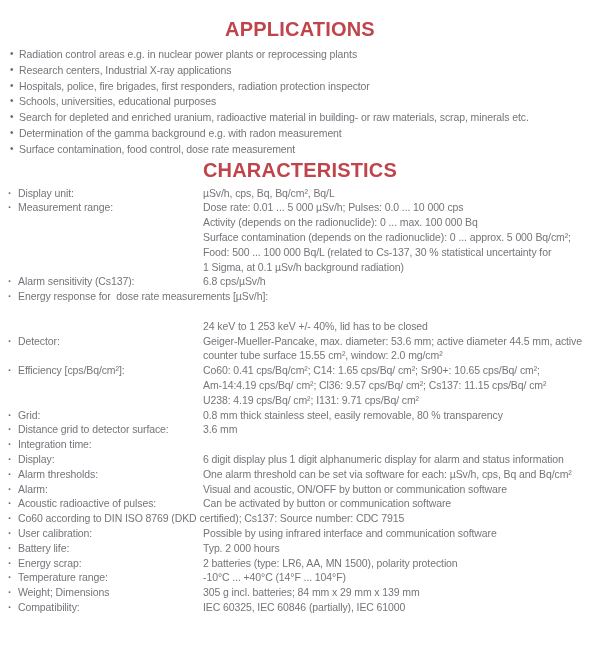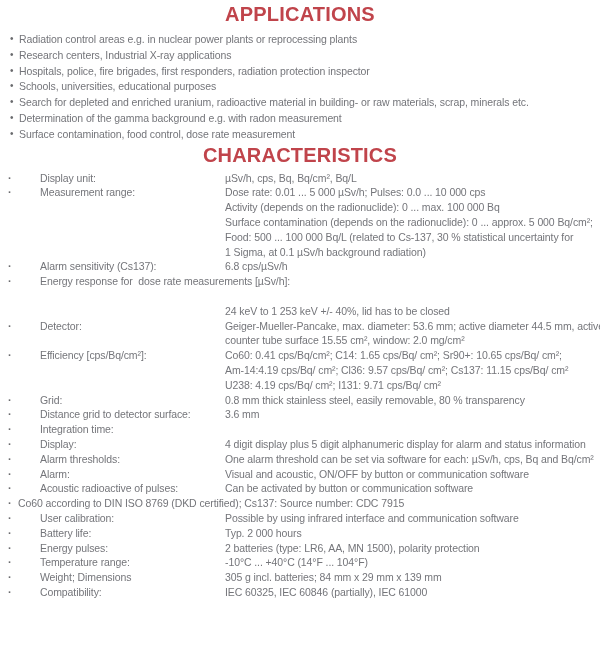--- a/index.html
+++ b/index.html
@@ -2,40 +2,40 @@
 <html><head>
 <meta charset="utf-8">
 <style>
   html,body{margin:0;padding:0;background:#ffffff;}
   body{
     width:600px;height:649px;overflow:hidden;
     font-family:"Liberation Sans",sans-serif;
     color:#74757a;
     -webkit-font-smoothing:antialiased;
   }
-  .page{position:relative;width:600px;height:649px;box-sizing:border-box;padding-top:2px;}
+  .page{position:relative;width:600px;height:649px;box-sizing:border-box;padding-top:17px;}
   h1.sec{
     margin:0;text-align:center;color:#c0444b;
     font-size:20px;font-weight:600;line-height:25px;letter-spacing:0.2px;
   }
   .chars-title{margin-top:20px;margin-bottom:5px;}
   ul.apps{list-style:none;margin:5px 0 0 0;padding:0;}
   ul.apps li{
     position:relative;padding-left:19px;
     font-size:10.5px;letter-spacing:-0.1px;line-height:15.8px;
   }
   .abullet{position:absolute;left:10px;top:-1px;font-size:10px;color:#6a6b6e;}
   .rows{margin-top:3px;}
   .crow{
     display:flex;align-items:flex-start;
     font-size:10.5px;letter-spacing:-0.1px;line-height:14.8px;
   }
   .cbullet{flex:none;width:10px;padding-left:8px;box-sizing:content-box;
     font-weight:700;color:#6a6b6e;font-size:11px;}
-  .clabel{flex:none;width:185px;white-space:pre;margin-left:22px;}
+  .clabel{flex:none;width:185px;white-space:pre;}
   .cvals{flex:1;min-width:0;}
   .vline{white-space:pre;min-height:14.8px;}
 </style>
 </head>
 <body>
 
 <div class="page">
 
   <section>
     <h1 class="sec apps-title">APPLICATIONS</h1>
@@ -129,21 +129,21 @@
 
       <div class="crow">
         <span class="cbullet">·</span>
         <span class="clabel">Integration time:</span>
       </div>
 
       <div class="crow">
         <span class="cbullet">·</span>
         <span class="clabel">Display:</span>
         <div class="cvals">
-          <div class="vline">4 digit display plus 5 digit alphanumeric display for alarm and status information</div>
+          <div class="vline">6 digit display plus 1 digit alphanumeric display for alarm and status information</div>
         </div>
       </div>
 
       <div class="crow">
         <span class="cbullet">·</span>
         <span class="clabel">Alarm thresholds:</span>
         <div class="cvals">
           <div class="vline">One alarm threshold can be set via software for each: µSv/h, cps, Bq and Bq/cm²</div>
         </div>
       </div>
@@ -182,21 +182,21 @@
       <div class="crow">
         <span class="cbullet">·</span>
         <span class="clabel">Battery life:</span>
         <div class="cvals">
           <div class="vline">Typ. 2 000 hours</div>
         </div>
       </div>
 
       <div class="crow">
         <span class="cbullet">·</span>
-        <span class="clabel">Energy pulses:</span>
+        <span class="clabel">Energy scrap:</span>
         <div class="cvals">
           <div class="vline">2 batteries (type: LR6, AA, MN 1500), polarity protection</div>
         </div>
       </div>
 
       <div class="crow">
         <span class="cbullet">·</span>
         <span class="clabel">Temperature range:</span>
         <div class="cvals">
           <div class="vline">-10°C ... +40°C (14°F ... 104°F)</div>

